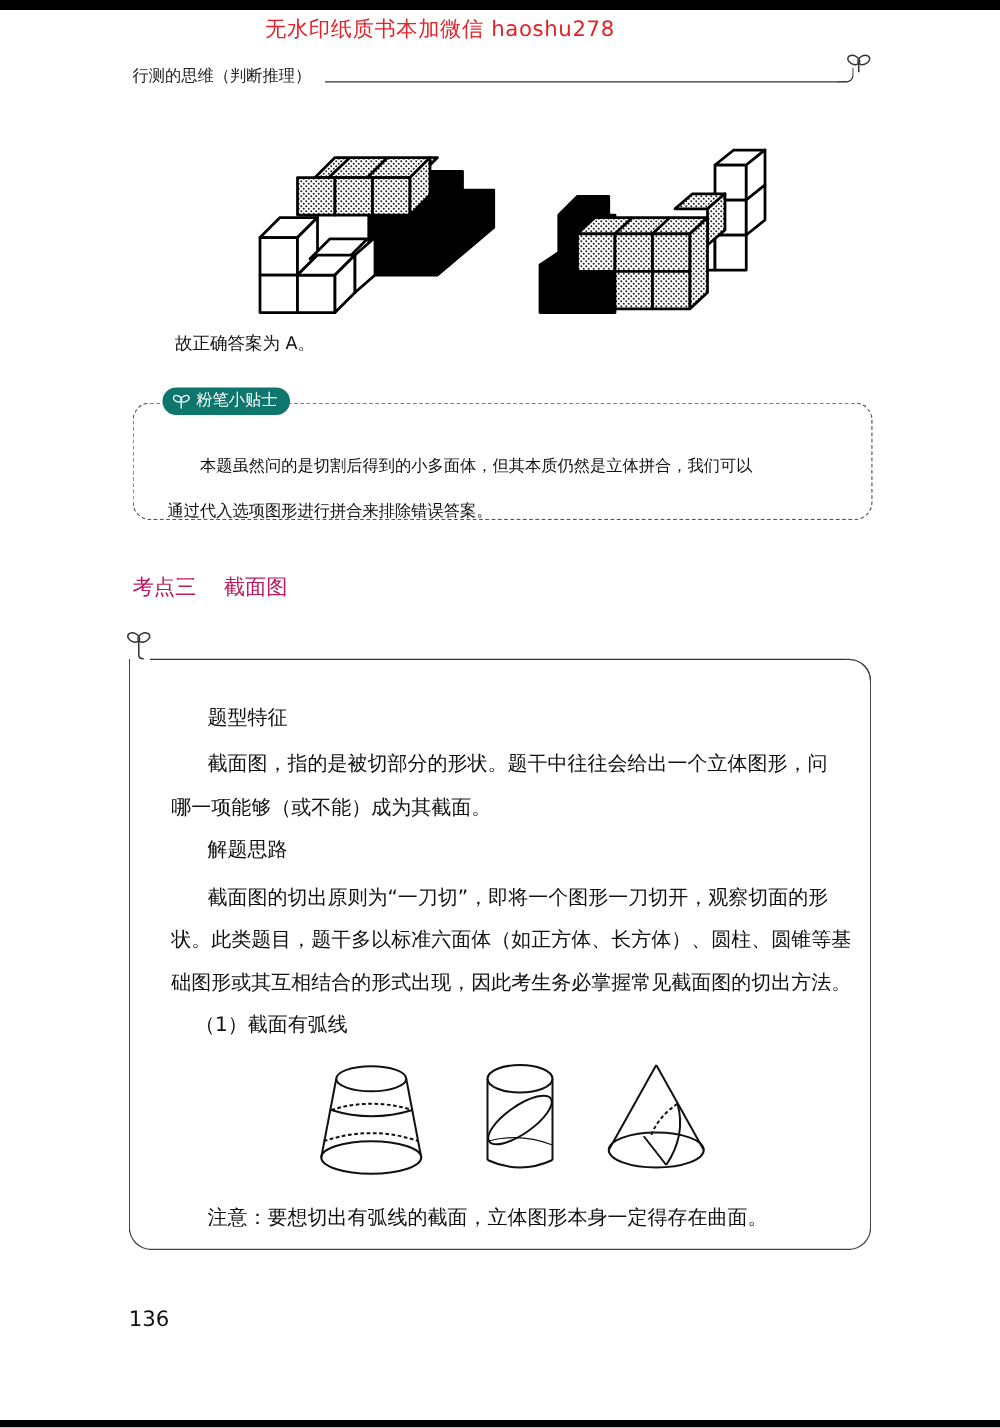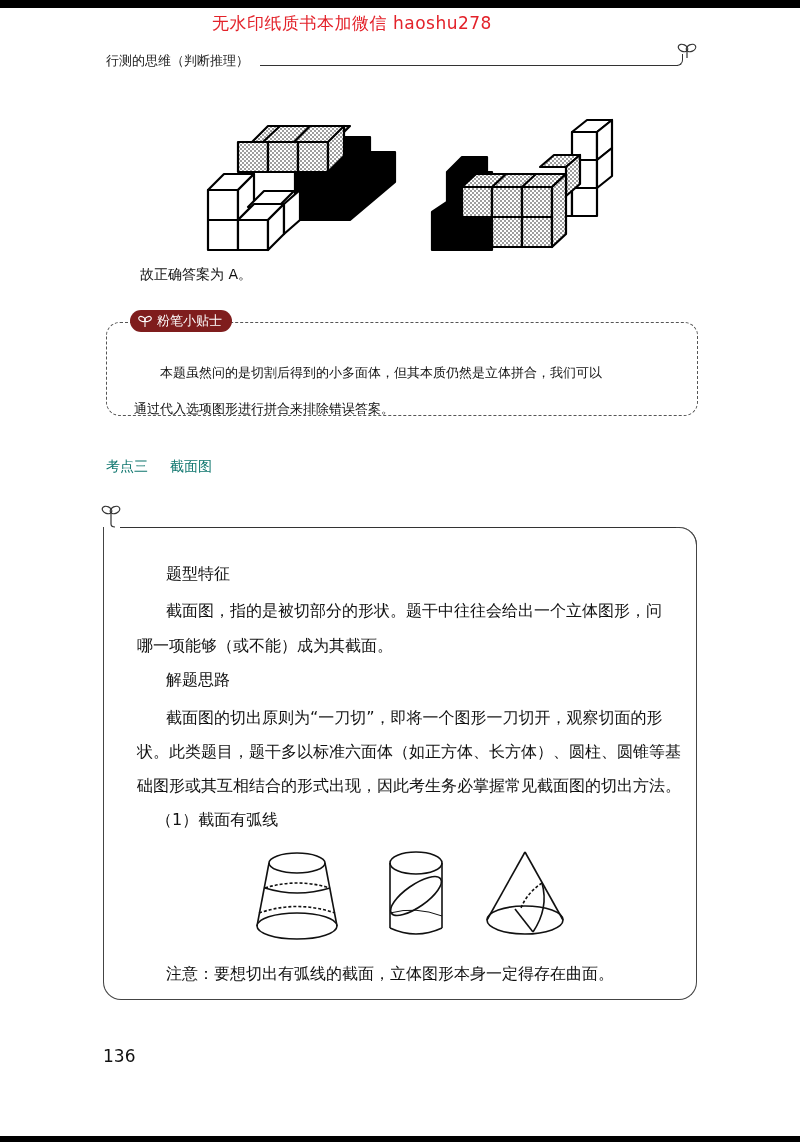--- a/index.html
+++ b/index.html
@@ -26,25 +26,25 @@
   }
   .sprout { position: absolute; }
   .figure-top { position: absolute; left: 200px; top: 112px; }
   .body-text { position: absolute; font-size: 14px; color: #111; }
   .tip-box {
     position: absolute; left: 106px; top: 322px; width: 590px; height: 92px;
     border: 1.4px dashed #555; border-radius: 14px;
   }
   .tip-badge {
     position: absolute; left: 130px; top: 310px; height: 22px; padding: 0 10px 0 8px;
-    background: #7f1d1d; color: #fff; border-radius: 11px; font-size: 13px; line-height: 22px;
+    background: #0f766e; color: #fff; border-radius: 11px; font-size: 13px; line-height: 22px;
     display: flex; align-items: center; gap: 5px;
   }
   .tip-p { position: absolute; font-size: 13px; color: #111; margin-top: 20px; }
-  .section-title { position: absolute; left: 106px; top: 458px; font-size: 14px; color: #0f766e; }
+  .section-title { position: absolute; left: 106px; top: 458px; font-size: 17px; color: #be185d; }
   .section-title span + span { margin-left: 22px; }
   .box-top-rule { position: absolute; left: 120px; top: 527px; width: 560px; height: 1px; background: #333; }
   .box {
     position: absolute; left: 103px; top: 527px; width: 592px; height: 472px;
     border-right: 1.4px solid #444; border-bottom: 1.4px solid #444; border-left: 1.4px solid #444;
     border-top: none; border-radius: 0 18px 18px 18px;
   }
   .box-top-right-corner {
     position: absolute; left: 676px; top: 527px; width: 20px; height: 20px;
     border-top: 1.4px solid #444; border-right: 1.4px solid #444; border-top-right-radius: 18px;

